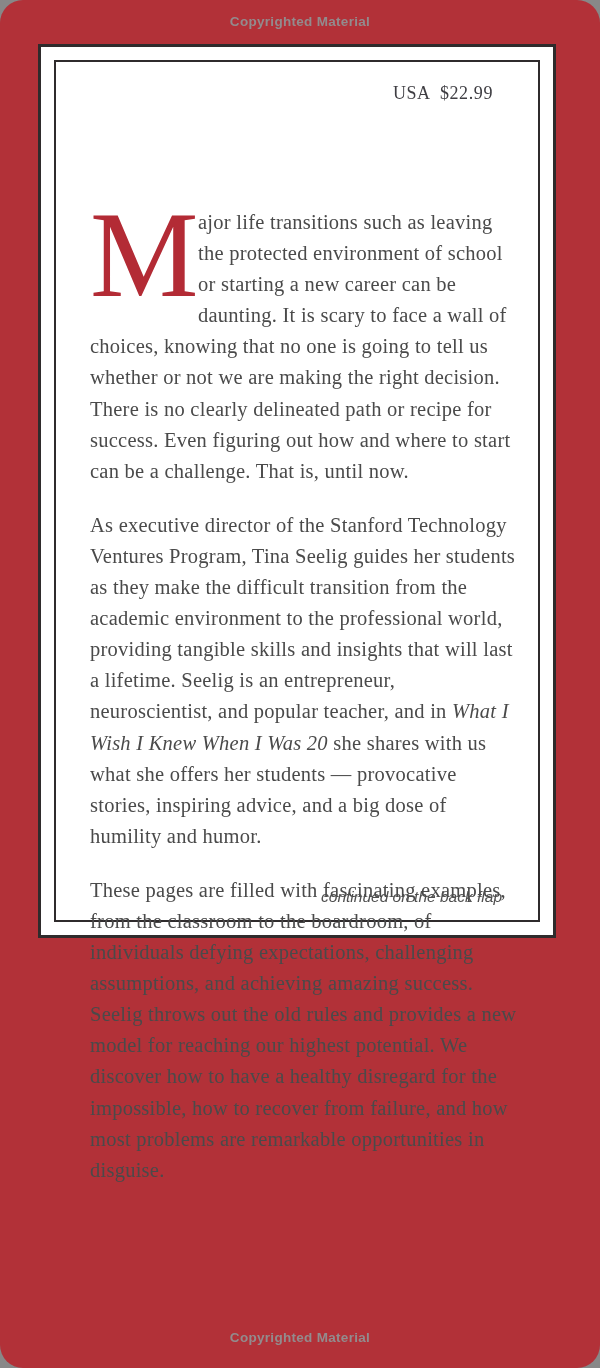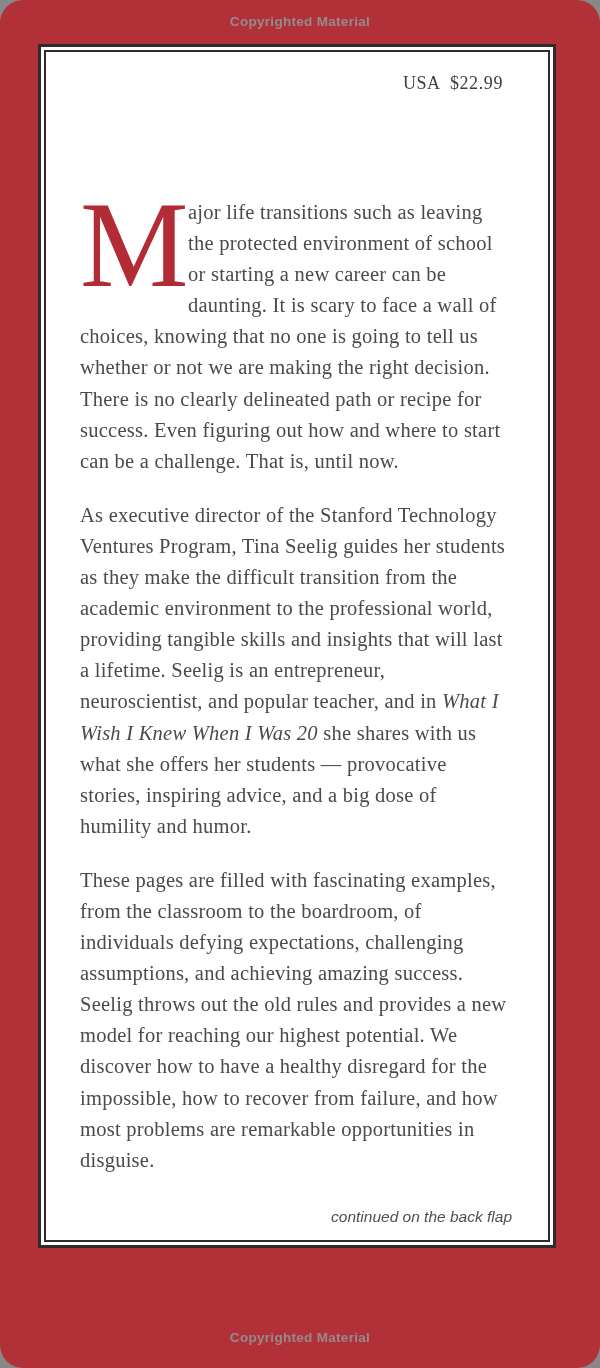--- a/index.html
+++ b/index.html
@@ -28,25 +28,25 @@
     color: var(--copyright-gray, #938b8d);
   }
   .copyright.top { top: 14px; }
   .copyright.bottom { top: 1330px; }
 
   .panel {
     position: absolute;
     left: 38px;
     top: 44px;
     width: 518px;
-    height: 1204px;
+    height: 894px;
     box-sizing: border-box;
     background: #ffffff;
     border: 3px solid var(--border-dark, #2f2b2c);
-    padding: 3px;
+    padding: 13px;
   }
   .panel-inner {
     position: relative;
     box-sizing: border-box;
     width: 100%;
     height: 100%;
     border: 2px solid var(--border-dark, #2f2b2c);
     background: #ffffff;
   }
   .price {

